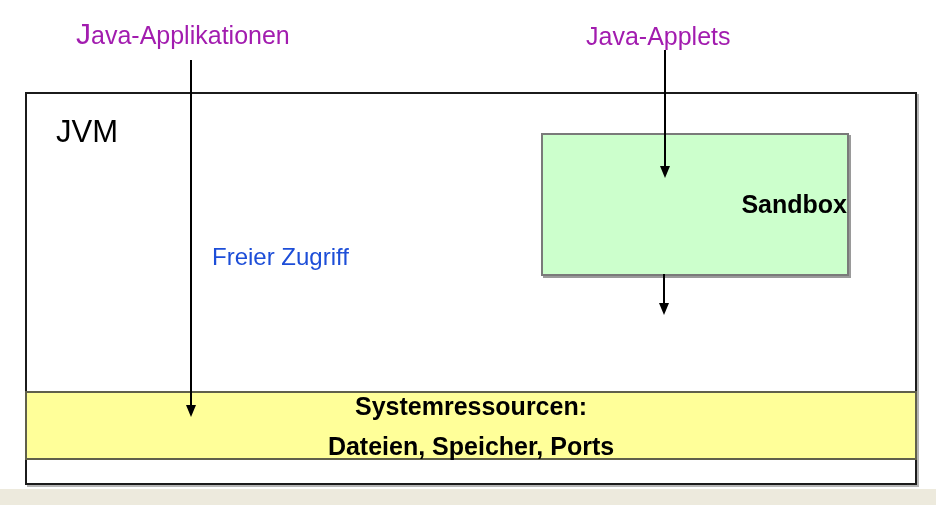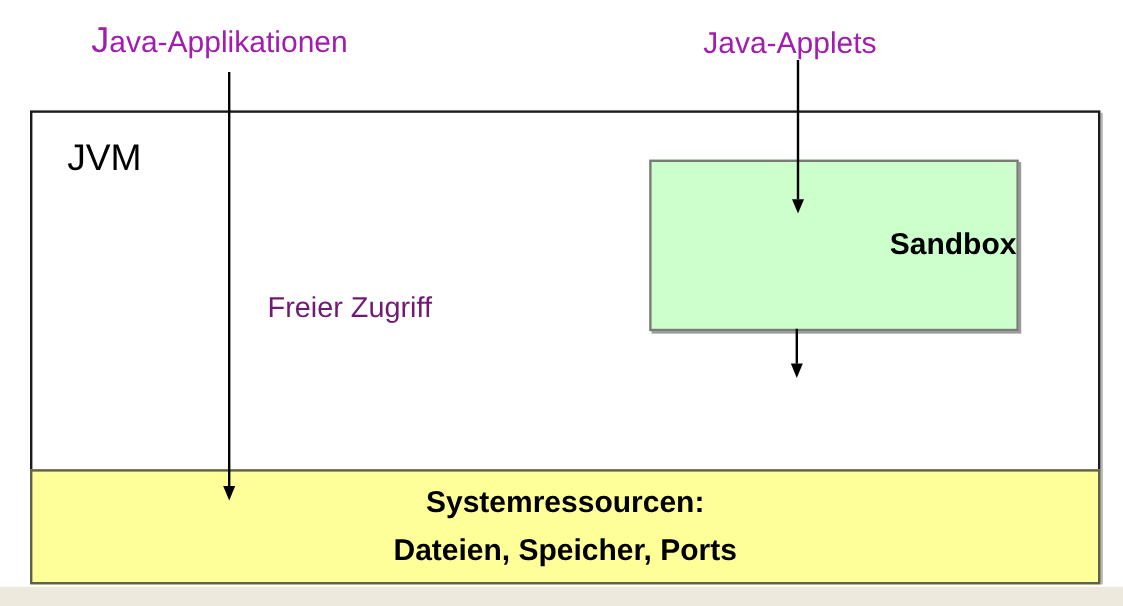--- a/index.html
+++ b/index.html
@@ -41,23 +41,22 @@
     left: 29px;
     top: 20px;
     font-size: 31px;
     font-weight: normal;
   }
   .free-access-label {
     position: absolute;
     left: 185px;
     top: 149px;
     font-size: 24px;
-    color: #701a75;
+    color: #1d4ed8;
     white-space: nowrap;
-    margin-left: 11px;
   }
   .sandbox-box {
     position: absolute;
     left: 514px;
     top: 39px;
     width: 308px;
     height: 143px;
     background: var(--c-sandbox-fill, #ccffcc);
     border: 2px solid #7a7a7a;
     box-shadow: 2px 2px 0 #9a9a9a;
@@ -82,21 +81,21 @@
     align-items: center;
     justify-content: center;
     font-size: 25px;
     font-weight: bold;
   }
   .resources-box {
     position: absolute;
     left: -2px;
     top: 297px;
     width: 892px;
-    height: 96px;
+    height: 69px;
     background: var(--c-system-resources-fill, #ffff99);
     border: 2px solid #60604b;
     box-sizing: border-box;
     display: flex;
     flex-direction: column;
     align-items: center;
     justify-content: center;
     font-size: 25px;
     font-weight: bold;
     line-height: 40px;

